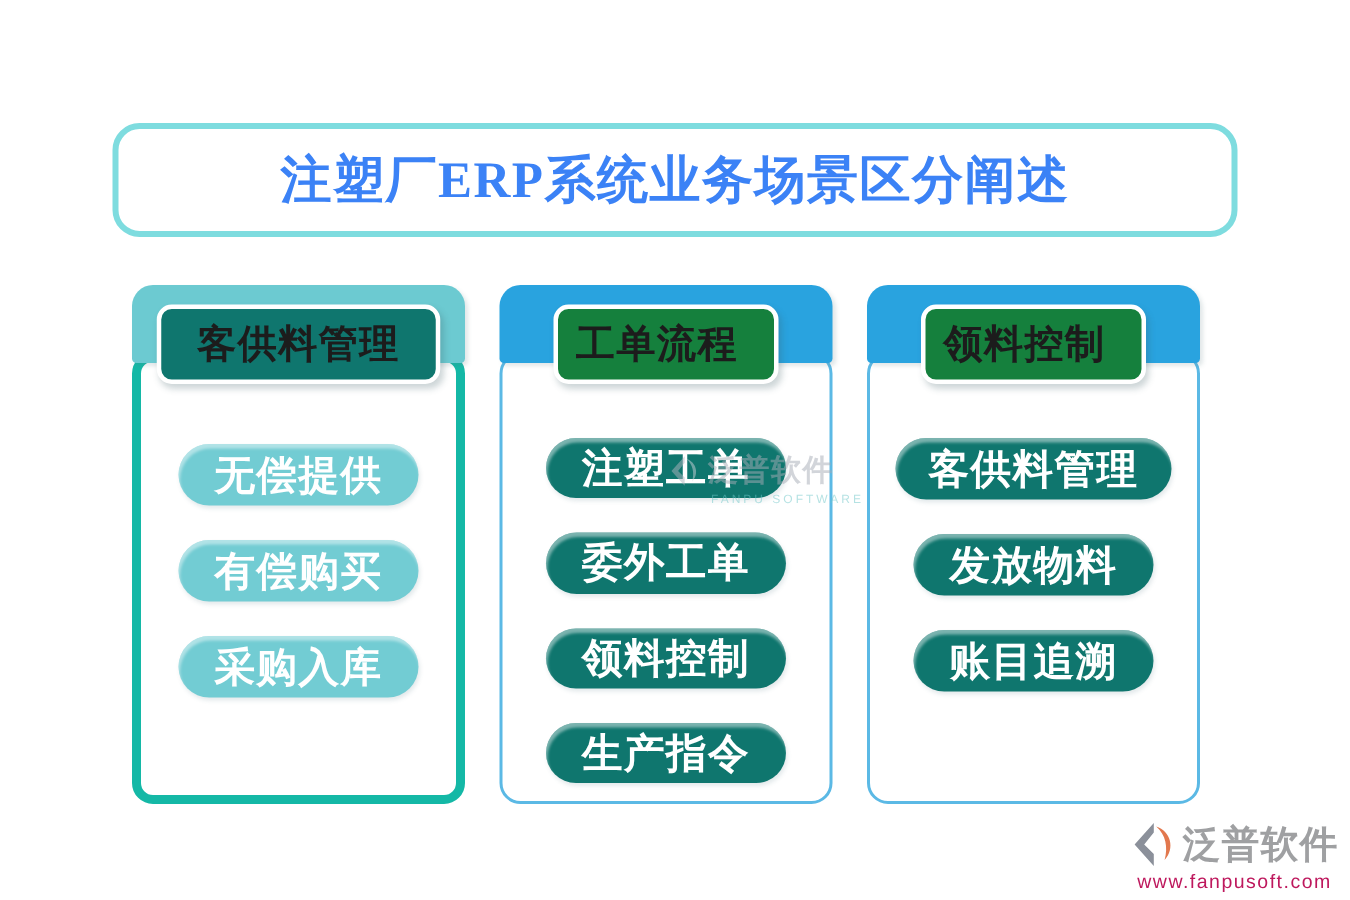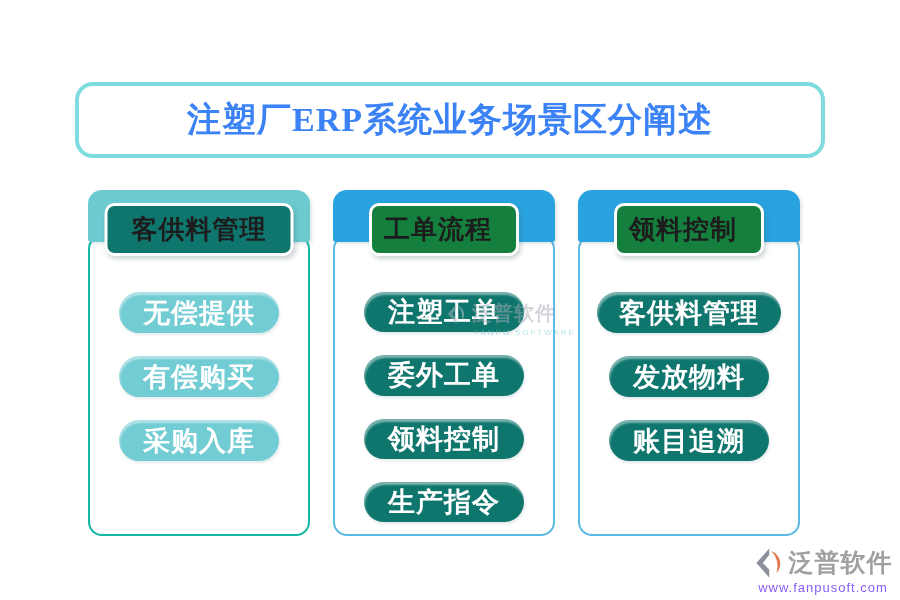--- a/index.html
+++ b/index.html
@@ -40,21 +40,21 @@
     box-shadow:2px 3px 4px rgba(60,90,100,.25);letter-spacing:1px;
   }
   .pill{
     position:relative;height:41px;min-width:116px;padding:0 22px;
     border-radius:21px;display:flex;align-items:center;justify-content:center;
     color:#ffffff;font-size:27px;font-weight:bold;letter-spacing:1px;white-space:nowrap;
     box-shadow:inset 1px 3px 2px rgba(255,255,255,.45),1px 2px 3px rgba(70,110,120,.15);
   }
   
   .col-teal .band{background:#6ccad1;}
-  .col-teal .body{border:2px solid #14b8a6;}
+  .col-teal .body{border:6px solid #14b8a6;}
   .col-teal .hdr-label{background:#0f766e;}
   .col-teal .pill{background:#72ccd3;}
   
   .col-blue .band{background:#29a3df;}
   .col-blue .body{border:2px solid #5bb9e5;}
   .col-blue .hdr-label{background:#15803d;padding-left:12px;}
   .col-blue .pill{background:#0f766e;}
   
   .watermark{
     position:absolute;left:446px;top:300px;z-index:5;opacity:.5;
@@ -64,21 +64,21 @@
   .wm-brand{font-size:20px;font-weight:bold;color:#a7acb6;letter-spacing:1px;}
   .wm-sub{font-size:8px;color:#6ec6c8;letter-spacing:2px;margin-left:28px;margin-top:1px;
           font-family:"Liberation Sans","DejaVu Sans",sans-serif;}
   
   .footer-brand{
     position:absolute;left:750px;top:546px;width:146px;
     display:flex;flex-direction:column;align-items:center;
   }
   .fb-row{display:flex;align-items:center;gap:3px;}
   .fb-name{font-size:25px;font-weight:bold;color:#9fa0a2;letter-spacing:1px;white-space:nowrap;}
-  .fb-url{font-size:13px;color:#8b5cf6;letter-spacing:1px;margin-top:1px;white-space:nowrap;
+  .fb-url{font-size:13px;color:#be185d;letter-spacing:1px;margin-top:1px;white-space:nowrap;
           font-family:"Liberation Sans","DejaVu Sans",sans-serif;}
   .logo-svg{display:block;}
 </style>
 </head>
 <body>
 
 <div class="page">
 
   <div class="title-box">
     <div class="title-text">注塑厂ERP系统业务场景区分阐述</div>

